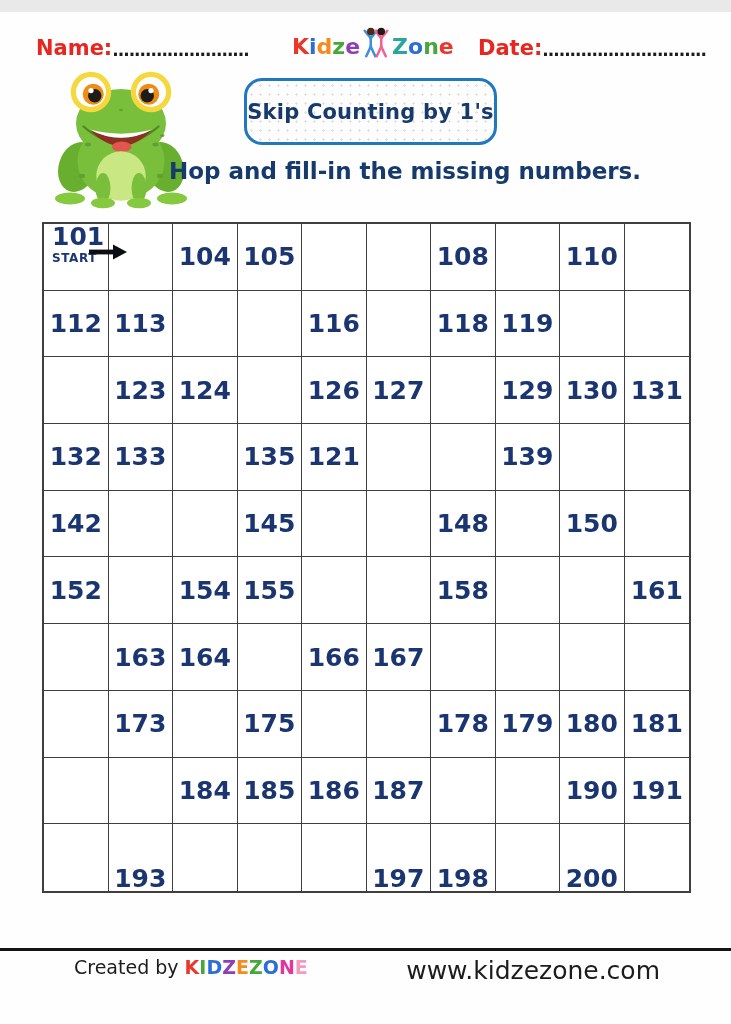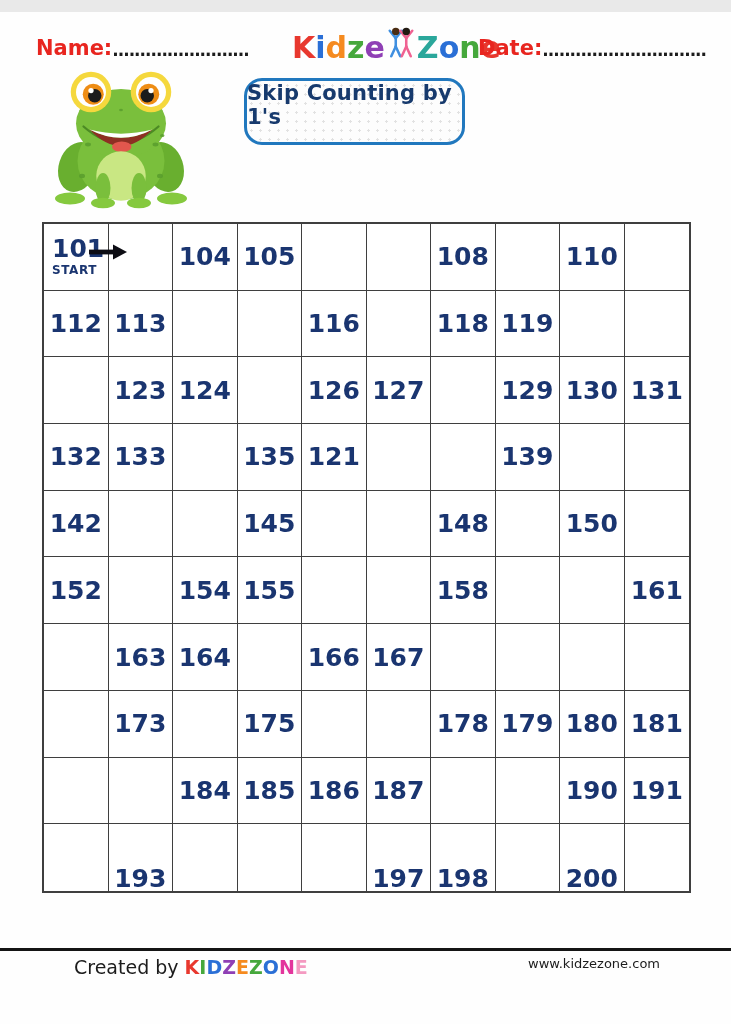--- a/index.html
+++ b/index.html
@@ -12,53 +12,53 @@
     overflow:hidden;
   }
   
   .field{position:absolute;display:flex;align-items:flex-end;}
   .field-name{left:36px;top:24px;width:212px;}
   .field-date{left:478px;top:24px;width:228px;justify-content:flex-end;}
   .field-label{font-size:21px;font-weight:bold;color:#e8251f;line-height:1.2;}
   .field-dots{flex:1;font-size:17px;font-weight:bold;color:#1c1c1c;letter-spacing:-1px;
     white-space:nowrap;overflow:hidden;padding-bottom:1px;}
   .logo{position:absolute;left:292px;top:16px;display:flex;align-items:center;
-    font-size:30px;font-weight:bold;line-height:1;}
+    font-size:22px;font-weight:bold;line-height:1;}
   .logo .kids{margin:0 1px;transform:translateY(-3px);}
   
   .frog{position:absolute;left:45px;top:50px;width:152px;height:150px;}
   .title-box{
-    position:absolute;left:244px;top:66px;width:221px;height:67px;
+    position:absolute;left:244px;top:66px;width:253px;height:67px;
     border:3px solid #2178be;border-radius:18px;box-sizing:border-box;
-    display:flex;justify-content:center;
+    display:flex;align-items:center;justify-content:center;
     background-color:#fdfdfd;
     background-image:radial-gradient(circle,#e2e2e2 1px,transparent 1.3px);
     background-size:9px 9px;
   }
   .title-text{font-size:21px;font-weight:bold;color:#173a6d;letter-spacing:0.2px;}
   .subtitle{position:absolute;left:120px;top:146px;width:570px;text-align:center;
     font-size:23px;font-weight:bold;color:#173a6d;}
   
   .grid{
     position:absolute;left:42px;top:210px;width:649px;height:671px;
     display:grid;grid-template-columns:repeat(10,1fr);grid-template-rows:repeat(10,1fr);
     border:2px solid #3f3f3f;box-sizing:border-box;background:#fff;
   }
   .cell{position:relative;border-right:1.6px solid #3f3f3f;border-bottom:1.6px solid #3f3f3f;
     display:flex;align-items:center;justify-content:center;box-sizing:border-box;}
   .cell:nth-child(10n){border-right:none;}
   .cell:nth-child(n+91){border-bottom:none;align-items:flex-end;}
   .num{font-size:25px;font-weight:bold;color:#1a3570;line-height:1;}
-  .start-cell{flex-direction:column;align-items:flex-start;justify-content:center;padding-left:8px;}
+  .start-cell{flex-direction:column;align-items:flex-start;justify-content:flex-start;padding-left:8px;}
   .start-label{font-size:12px;font-weight:700;color:#1a3570;letter-spacing:0.6px;margin-top:2px;}
   .start-arrow{position:absolute;left:45px;top:20px;z-index:4;}
   
   .footer-line{position:absolute;left:0;top:936px;width:731px;height:3px;background:#141414;}
   .footer-credit{position:absolute;left:74px;top:944px;font-size:19px;color:#1c1c1c;white-space:nowrap;}
-  .footer-site{position:absolute;right:71px;top:944px;font-size:13px;color:#1c1c1c;}
+  .footer-site{position:absolute;right:71px;top:944px;font-size:25px;color:#1c1c1c;}
   .letters span{font-weight:bold;}
 </style>
 </head>
 <body>
 
 <div class="page">
 
   <div class="field field-name">
     <span class="field-label">Name:</span>
     <span class="field-dots">......................................</span>
@@ -130,20 +130,21 @@
         <ellipse cx="48" cy="152" rx="4" ry="3"></ellipse>
         <ellipse cx="152" cy="152" rx="4" ry="3"></ellipse>
         <ellipse cx="100" cy="64" rx="2.6" ry="1.8"></ellipse>
       </g>
     </svg>
   </div>
 
   <div class="title-box">
     <span class="title-text">Skip Counting by 1's</span>
   </div>
+  <div class="subtitle">Hop and fill-in the missing numbers.</div>
 
   <div class="grid">
       <div class="cell start-cell">
         <span class="num">101</span>
         <span class="start-label">START</span>
         <span class="start-arrow"><svg width="38" height="16" viewBox="0 0 38 16">
             <rect x="0" y="5.6" width="25" height="4.8" fill="#0d0d14"></rect>
             <polygon points="24,0.5 38,8 24,15.5" fill="#0d0d14"></polygon>
           </svg></span>
       </div>

